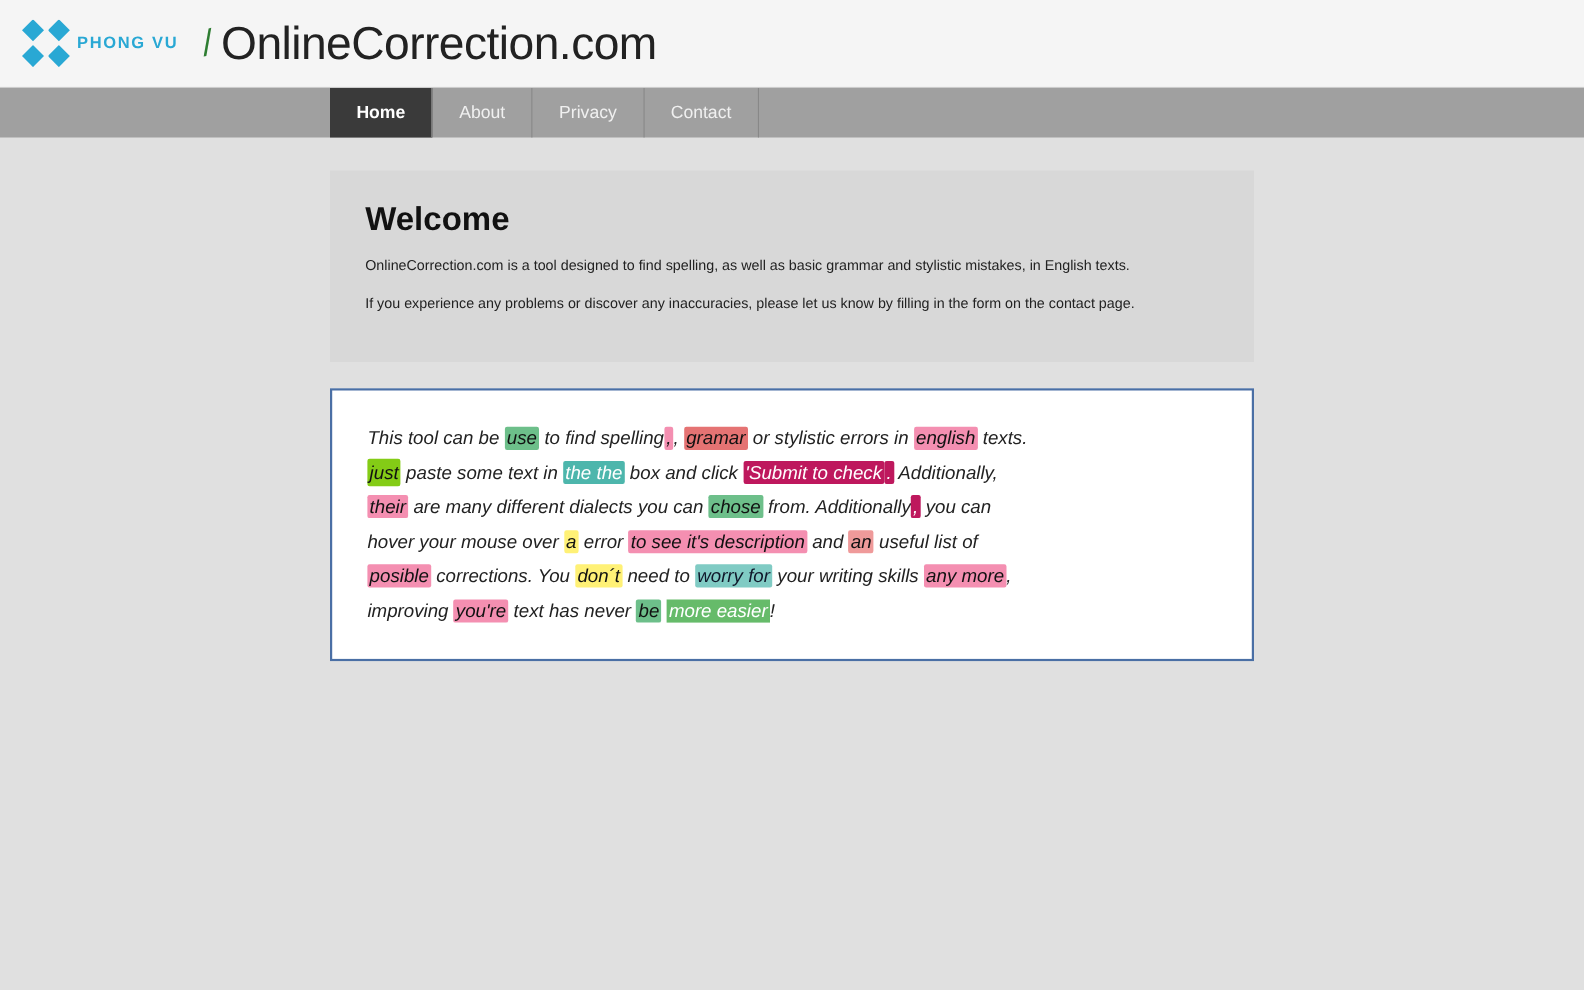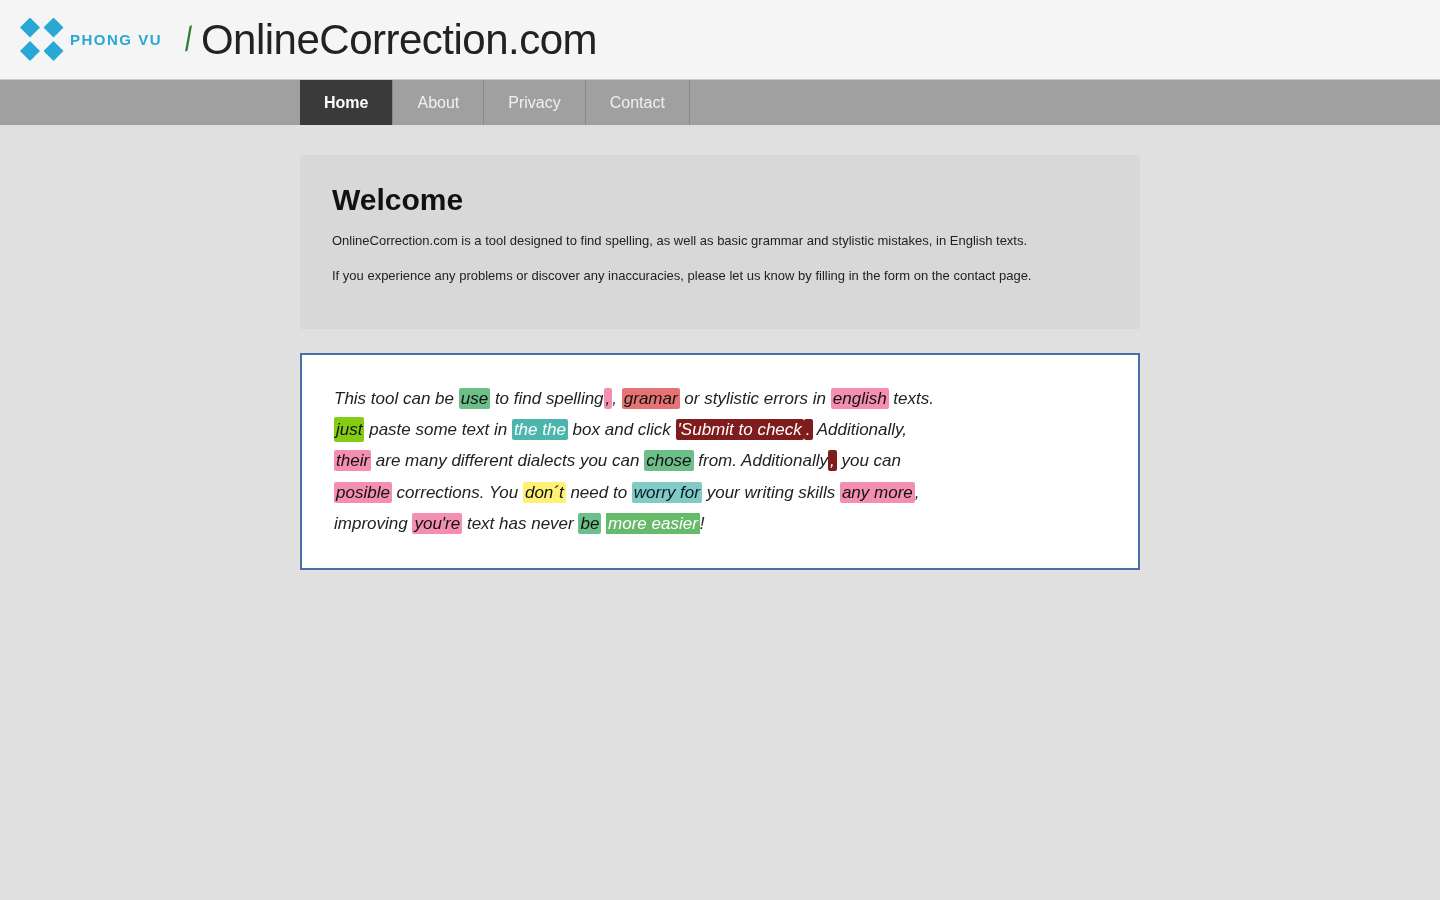--- a/index.html
+++ b/index.html
@@ -110,21 +110,21 @@
       line-height: 1.85;
       color: #222;
     }
 
     
     .hl-green { background-color: #6dbf8a; color: #111; border-radius: 2px; padding: 1px 2px; }
     .hl-pink { background-color: #f48fb1; color: #111; border-radius: 2px; padding: 1px 2px; }
     .hl-red { background-color: #e57373; color: #111; border-radius: 2px; padding: 1px 2px; }
     .hl-orange { background-color: #84cc16; color: #111; border-radius: 2px; padding: 3px 2px; }
     .hl-teal { background-color: #4db6ac; color: #fff; border-radius: 2px; padding: 1px 2px; }
-    .hl-purple { background-color: #7f1d1d; color: #fff; border-radius: 2px; padding: 1px 2px; }
+    .hl-purple { background-color: #be185d; color: #fff; border-radius: 2px; padding: 1px 2px; }
     .hl-yellow { background-color: #fff176; color: #111; border-radius: 2px; padding: 1px 2px; }
     .hl-salmon { background-color: #ef9a9a; color: #111; border-radius: 2px; padding: 1px 2px; }
     .hl-mint { background-color: #80cbc4; color: #0f172a; border-radius: 2px; padding: 1px 2px; }
     .hl-bright-green { background-color: #66bb6a; color: #fff; border-radius: 0; padding: 1px 2px; }
 
     .phong-vu-logo {
       display: flex;
       align-items: center;
       gap: 6px;
       margin-right: 10px;
@@ -192,20 +192,23 @@
     <p>
       This tool can be <span class="hl-green">use</span> to find spelling<span class="hl-pink">,</span>, <span class="hl-red">gramar</span> or stylistic errors in <span class="hl-pink">english</span> texts.
     </p>
     <p>
       <span class="hl-orange">just</span> paste some text in <span class="hl-teal">the the</span> box and click <span class="hl-purple">'Submit to check</span><span class="hl-purple">.</span> Additionally,
     </p>
     <p>
       <span class="hl-pink">their</span> are many different dialects you can <span class="hl-green">chose</span> from. Additionally<span class="hl-purple">,</span> you can
     </p>
     <p>
+      hover your mouse over <span class="hl-yellow">a</span> error <span class="hl-pink">to see it's description</span> and <span class="hl-salmon">an</span> useful list of
+    </p>
+    <p>
       <span class="hl-pink">posible</span> corrections. You <span class="hl-yellow">don´t</span> need to <span class="hl-mint">worry for</span> your writing skills <span class="hl-pink">any more</span>,
     </p>
     <p>
       improving <span class="hl-pink">you're</span> text has never <span class="hl-green">be</span> <span class="hl-bright-green">more easier</span>!
     </p>
   </div>
 
 </div>
 
 </body></html>

